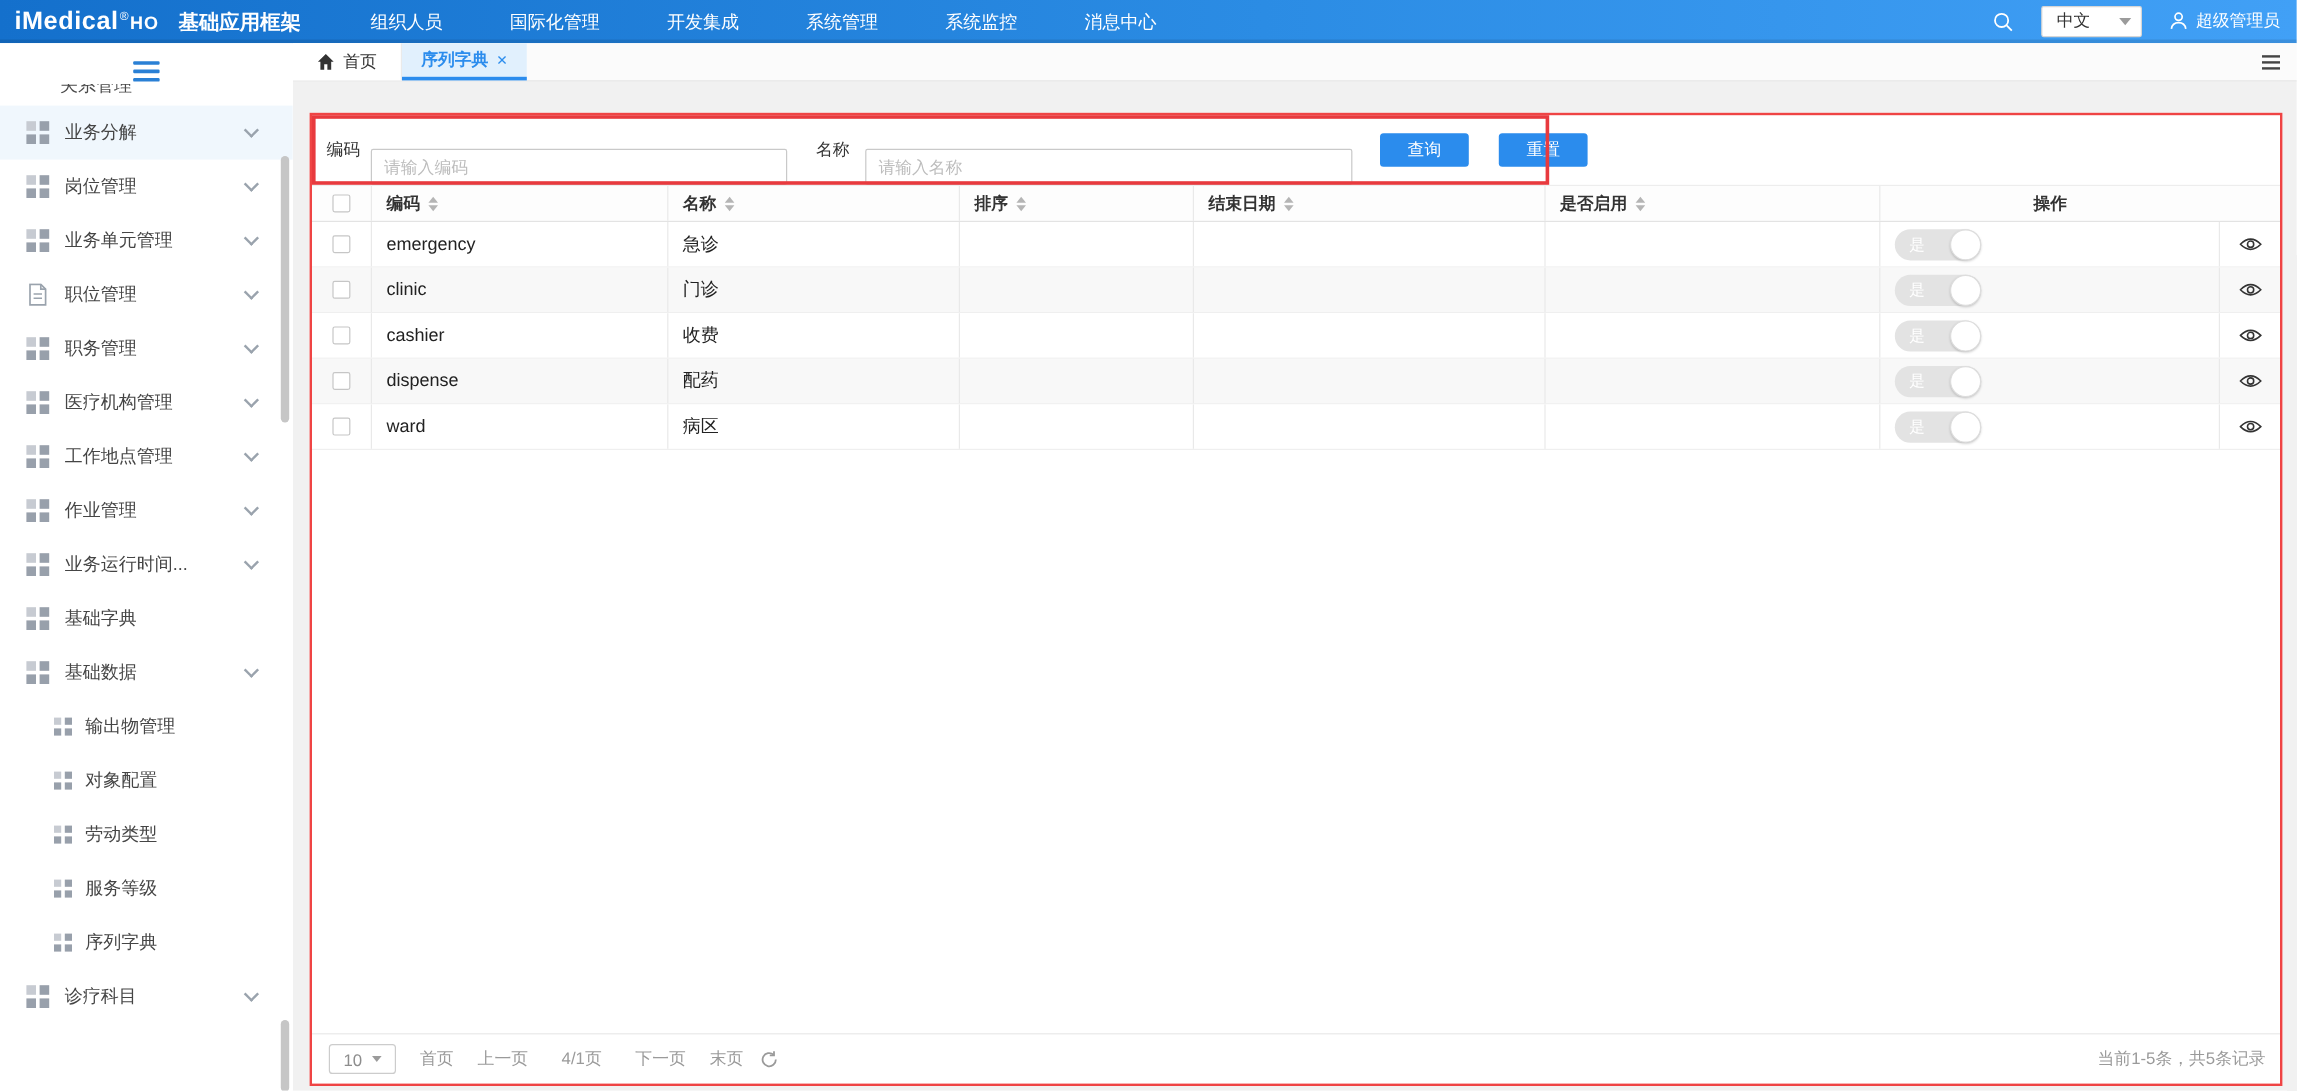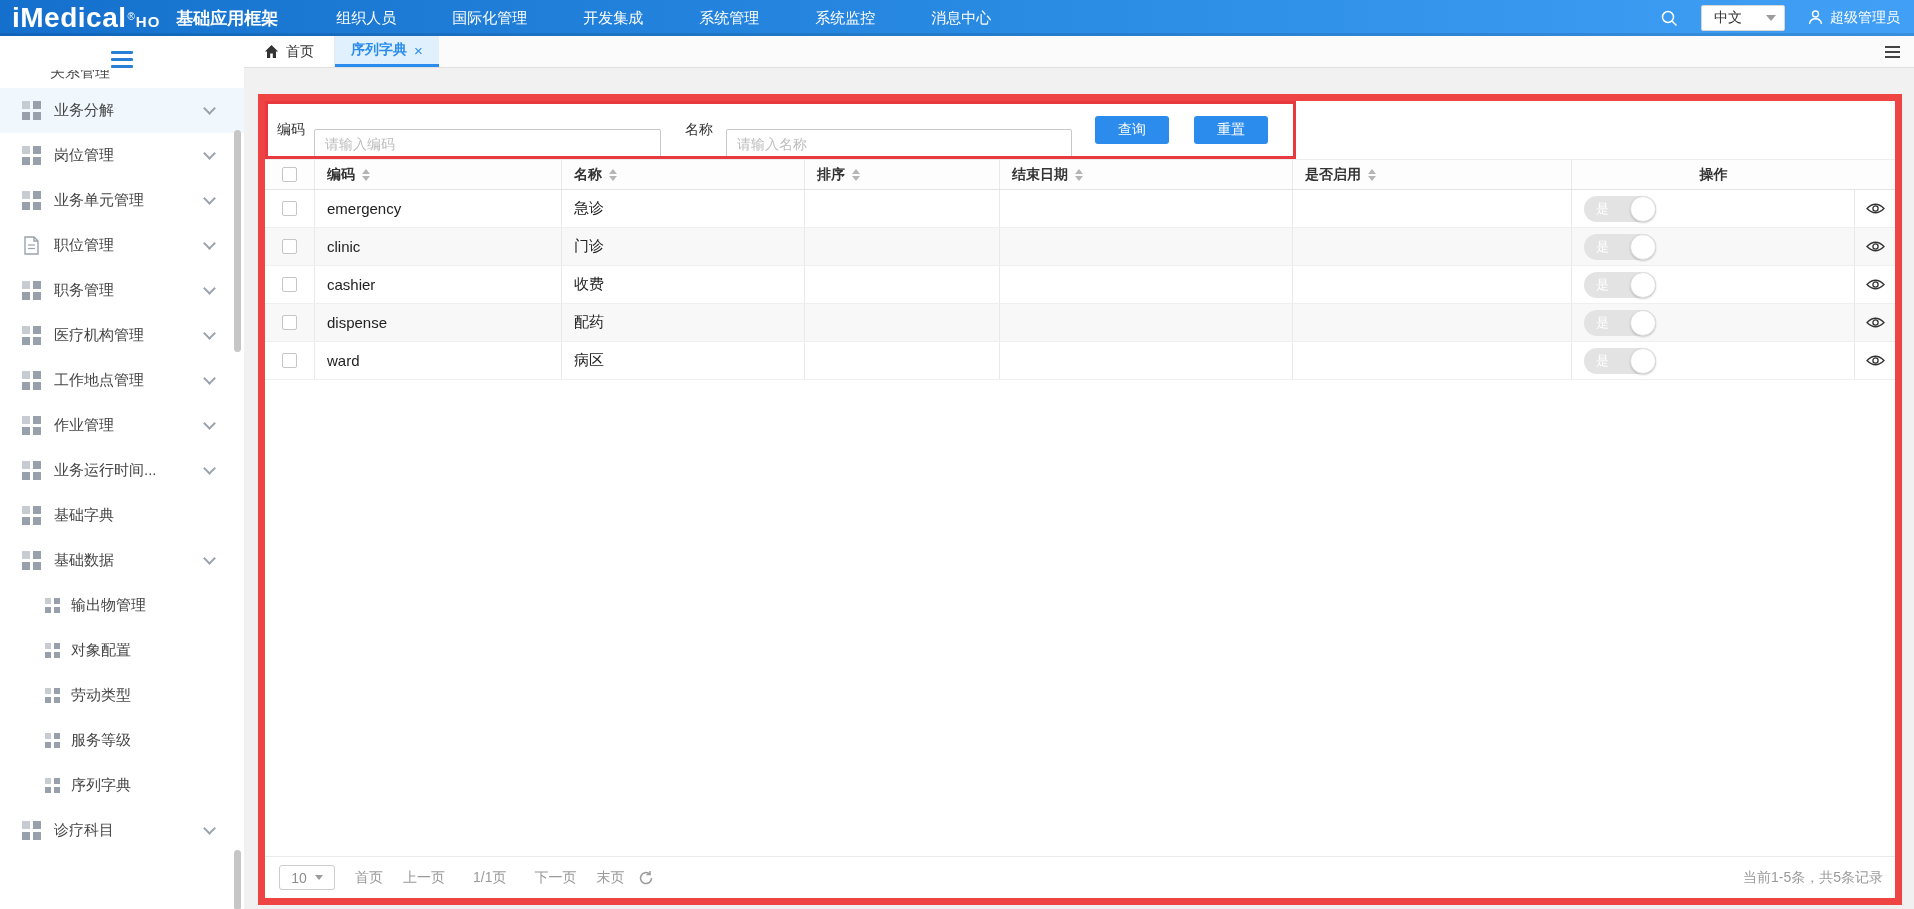--- a/index.html
+++ b/index.html
@@ -4,21 +4,21 @@
 <style>
   * { margin:0; padding:0; box-sizing:border-box; }
   html,body { width:1914px; height:909px; overflow:hidden; font-family:"Liberation Sans","DejaVu Sans",sans-serif; background:#fff; }
   .app { width:1914px; height:909px; display:flex; flex-direction:column; }
 
   
   .topbar { height:36px; flex:0 0 36px; display:flex; align-items:center; color:#fff;
     background:linear-gradient(90deg,#1470cc 0%,#2b8ce4 55%,#41a0f6 100%);
     box-shadow:inset 0 -3px 0 rgba(0,0,0,.10); padding:0 10px 0 10px; }
   .logo { display:flex; align-items:baseline; margin-left:2px; white-space:nowrap; }
-  .logo .brand { font-size:28px; font-weight:bold; letter-spacing:.5px; }
+  .logo .brand { font-size:21px; font-weight:bold; letter-spacing:.5px; }
   .logo .reg { font-size:10px; vertical-align:super; position:relative; top:-7px; margin:0 1px; }
   .logo .ho { font-size:15px; font-weight:bold; letter-spacing:1px; }
   .app-title { font-size:17px; font-weight:bold; margin-left:16px; white-space:nowrap; }
   .topmenu { display:flex; margin-left:58px; gap:56px; font-size:15px; white-space:nowrap; }
   .topmenu .tm-item { cursor:pointer; }
   .top-right { margin-left:auto; display:flex; align-items:center; gap:22px; padding-right:4px; }
   .lang-select { width:84px; height:26px; background:#fff; border:1px solid #d6d6d6; border-radius:2px;
     display:flex; align-items:center; color:#333; font-size:14px; padding:0 8px 0 12px; }
   .lang-select .caret { margin-left:auto; width:0; height:0; border-left:5px solid transparent;
     border-right:5px solid transparent; border-top:6px solid #9b9b9b; }
@@ -56,32 +56,32 @@
     display:flex; align-items:stretch; }
   .tab { display:flex; align-items:center; gap:7px; font-size:14px; padding:0 20px; cursor:pointer; }
   .tab.home { background:#fff; color:#333; border-right:1px solid #eaeaea; }
   .tab.active { background:#e1f0fd; color:#2b8ced; border-bottom:3px solid #2b8ced; padding:0 16px; }
   .tab.active .close { font-size:15px; color:#2b8ced; line-height:1; cursor:pointer; }
   .tab-menu-btn { margin-left:auto; width:44px; display:flex; align-items:center; justify-content:center; cursor:pointer; }
   .tab-menu-btn .bars { display:flex; flex-direction:column; gap:3px; }
   .tab-menu-btn .bars b { width:15px; height:2px; background:#444; }
 
   .content { flex:1; background:#f1f1f1; padding:26px 12px 4px 14px; min-height:0; }
-  .panel { background:#fff; border:7px solid #ef4444; height:100%; display:flex; flex-direction:column; position:relative; }
+  .panel { background:#fff; border:2px solid #ef4444; height:100%; display:flex; flex-direction:column; position:relative; }
 
   
   .search-row { height:58px; flex:0 0 58px; display:flex; align-items:center; padding-left:12px; position:relative; }
   .red-frame { position:absolute; left:0; top:0; width:1031px; height:58px; border:3px solid #e83a3e; pointer-events:none; z-index:3; }
   .f-label { font-size:14px; color:#333; white-space:nowrap; }
   .f-input { height:30px; border:1px solid #c9c9c9; border-radius:2px; font-size:14px; padding:0 10px;
     color:#333; outline:none; font-family:inherit;margin-top:27px; }
   .f-input::placeholder { color:#bdbdbd; }
   .inp-code { width:347px; margin-left:9px; }
   .lbl-name { margin-left:24px; }
-  .inp-name { width:346px; margin-left:13px; }
+  .inp-name { width:406px; margin-left:13px; }
   .btn { width:74px; height:28px; background:#2b8ced; color:#fff; border:none; border-radius:3px;
     font-size:14px; cursor:pointer; font-family:inherit; }
   .btn-query { margin-left:23px; }
   .btn-reset { margin-left:25px; }
 
   
   .grid-head, .grid-row { display:grid; grid-template-columns:50px 247px 243px 195px 293px 279px 283px 1fr; }
   .grid-head { height:31px; border-top:1px solid #ededed; border-bottom:1px solid #e3e3e3; background:#fdfdfd; }
   .hcell { display:flex; align-items:center; font-size:14px; color:#333; font-weight:bold;
     padding-left:12px; border-right:1px solid #e9e9e9; }
@@ -553,21 +553,21 @@
 
           <div class="filler"></div>
 
           <div class="pag-row">
             <div class="page-size">
               <span>10</span>
               <span class="caret"></span>
             </div>
             <span class="pag-link">首页</span>
             <span class="pag-link">上一页</span>
-            <span class="pag-ind">1/1页</span>
+            <span class="pag-ind">4/1页</span>
             <span class="pag-link nxt">下一页</span>
             <span class="pag-link">末页</span>
             <span class="refresh">
               <svg width="16" height="16" viewBox="0 0 16 16">
                   <path d="M13.5 8 A5.5 5.5 0 1 1 11.6 3.9" fill="none" stroke="#9a9a9a" stroke-width="1.5"></path>
                   <path d="M12 1 L12 4.5 L8.5 4.5" fill="none" stroke="#9a9a9a" stroke-width="1.5"></path>
                 </svg>
             </span>
             <span class="records">当前1-5条，共5条记录</span>
           </div>

